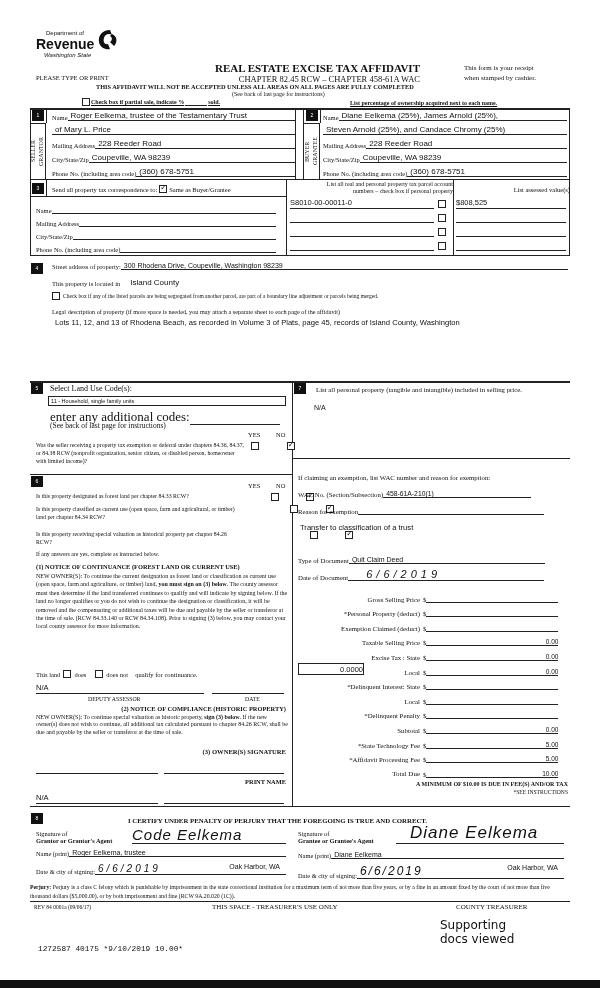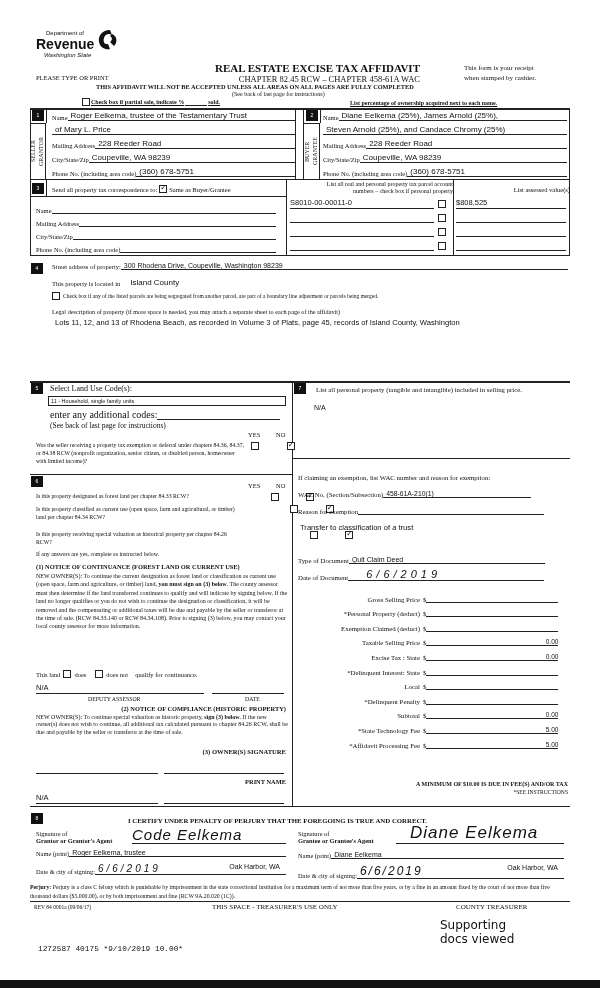--- a/index.html
+++ b/index.html
@@ -196,21 +196,21 @@
 <div class="abs" style="left:292px;top:381px;width:1px;height:425px;background:#222;"></div>
 <div class="abs" style="left:30px;top:806px;width:540px;height:1px;background:#222;"></div>
 
 
 <span class="num abs" style="left:31px;top:383px;">5</span>
 <div class="abs" style="left:50px;top:384px;font-size:8px;">Select Land Use Code(s):</div>
 <div class="abs" style="left:48px;top:396px;width:238px;height:10px;border:1px solid #222;padding-left:2px;">
   <span class="fill" style="font-size:5.5px;line-height:9px;">11 - Household, single family units</span>
 </div>
 <div class="row" style="left:50px;top:409px;width:230px;">
-  <span class="lbl" style="font-size:10px;">enter any additional codes:</span>
+  <span class="lbl" style="font-size:13px;">enter any additional codes:</span>
   <span class="val" style="height:9px;"></span>
 </div>
 <div class="abs" style="left:50px;top:421px;font-size:7.5px;">(See back of last page for instructions)</div>
 <div class="abs" style="left:248px;top:431px;font-size:6.5px;">YES</div>
 <div class="abs" style="left:276px;top:431px;font-size:6.5px;">NO</div>
 <div class="abs" style="left:36px;top:441px;width:210px;font-size:5.8px;line-height:8px;">Was the seller receiving a property tax exemption or deferral under chapters 84.36, 84.37, or 84.38 RCW (nonprofit organization, senior citizen, or disabled person, homeowner with limited income)?</div>
 <span class="box abs" style="left:251px;top:442px;"></span>
 <span class="box abs checked" style="left:277px;top:442px;"></span>
 
 
@@ -308,20 +308,26 @@
   <div style="display:flex;align-items:flex-end;height:14.6px;">
     <span class="right" style="width:122px;font-size:6.8px;">Taxable Selling Price</span>
     <span style="font-size:6.8px;margin-left:3px;">$</span>
     <span class="right fill line" style="width:132px;font-size:6.5px;">0.00</span>
   </div>
   <div style="display:flex;align-items:flex-end;height:14.6px;">
     <span class="right" style="width:122px;font-size:6.8px;">Excise Tax : State</span>
     <span style="font-size:6.8px;margin-left:3px;">$</span>
     <span class="right fill line" style="width:132px;font-size:6.5px;">0.00</span>
   </div>
+  <div style="display:flex;align-items:flex-end;height:14.6px;position:relative;">
+    <span class="fill center" style="position:absolute;left:0;top:2px;width:66px;height:12px;border:1px solid #222;font-size:7.5px;line-height:11px;">0.0000</span>
+    <span class="right" style="width:122px;font-size:6.8px;">Local</span>
+    <span style="font-size:6.8px;margin-left:3px;">$</span>
+    <span class="right fill line" style="width:132px;font-size:6.5px;">0.00</span>
+  </div>
   <div style="display:flex;align-items:flex-end;height:14.6px;">
     <span class="right" style="width:122px;font-size:6.8px;">*Delinquent Interest: State</span>
     <span style="font-size:6.8px;margin-left:3px;">$</span>
     <span class="right fill line" style="width:132px;font-size:6.5px;height:9px;"></span>
   </div>
   <div style="display:flex;align-items:flex-end;height:14.6px;">
     <span class="right" style="width:122px;font-size:6.8px;">Local</span>
     <span style="font-size:6.8px;margin-left:3px;">$</span>
     <span class="right fill line" style="width:132px;font-size:6.5px;height:9px;"></span>
   </div>
@@ -337,20 +343,25 @@
   </div>
   <div style="display:flex;align-items:flex-end;height:14.6px;">
     <span class="right" style="width:122px;font-size:6.8px;">*State Technology Fee</span>
     <span style="font-size:6.8px;margin-left:3px;">$</span>
     <span class="right fill line" style="width:132px;font-size:6.5px;">5.00</span>
   </div>
   <div style="display:flex;align-items:flex-end;height:14.6px;">
     <span class="right" style="width:122px;font-size:6.8px;">*Affidavit Processing Fee</span>
     <span style="font-size:6.8px;margin-left:3px;">$</span>
     <span class="right fill line" style="width:132px;font-size:6.5px;">5.00</span>
+  </div>
+  <div style="display:flex;align-items:flex-end;height:14.6px;">
+    <span class="right" style="width:122px;font-size:7px;">Total Due</span>
+    <span style="font-size:6.8px;margin-left:3px;">$</span>
+    <span class="right fill line" style="width:132px;font-size:6.5px;">10.00</span>
   </div>
 </div>
 <div class="abs bold center" style="left:294px;top:781px;width:274px;font-size:6px;">A MINIMUM OF $10.00 IS DUE IN FEE(S) AND/OR TAX</div>
 <div class="abs center" style="left:294px;top:789px;width:274px;font-size:5.6px;">*SEE INSTRUCTIONS</div>
 
 
 <span class="num abs" style="left:31px;top:813px;">8</span>
 <div class="abs bold" style="left:128px;top:817px;font-size:6.8px;">I CERTIFY UNDER PENALTY OF PERJURY THAT THE FOREGOING IS TRUE AND CORRECT.</div>
 
 <div class="abs" style="left:36px;top:830px;font-size:6.4px;line-height:7px;">

